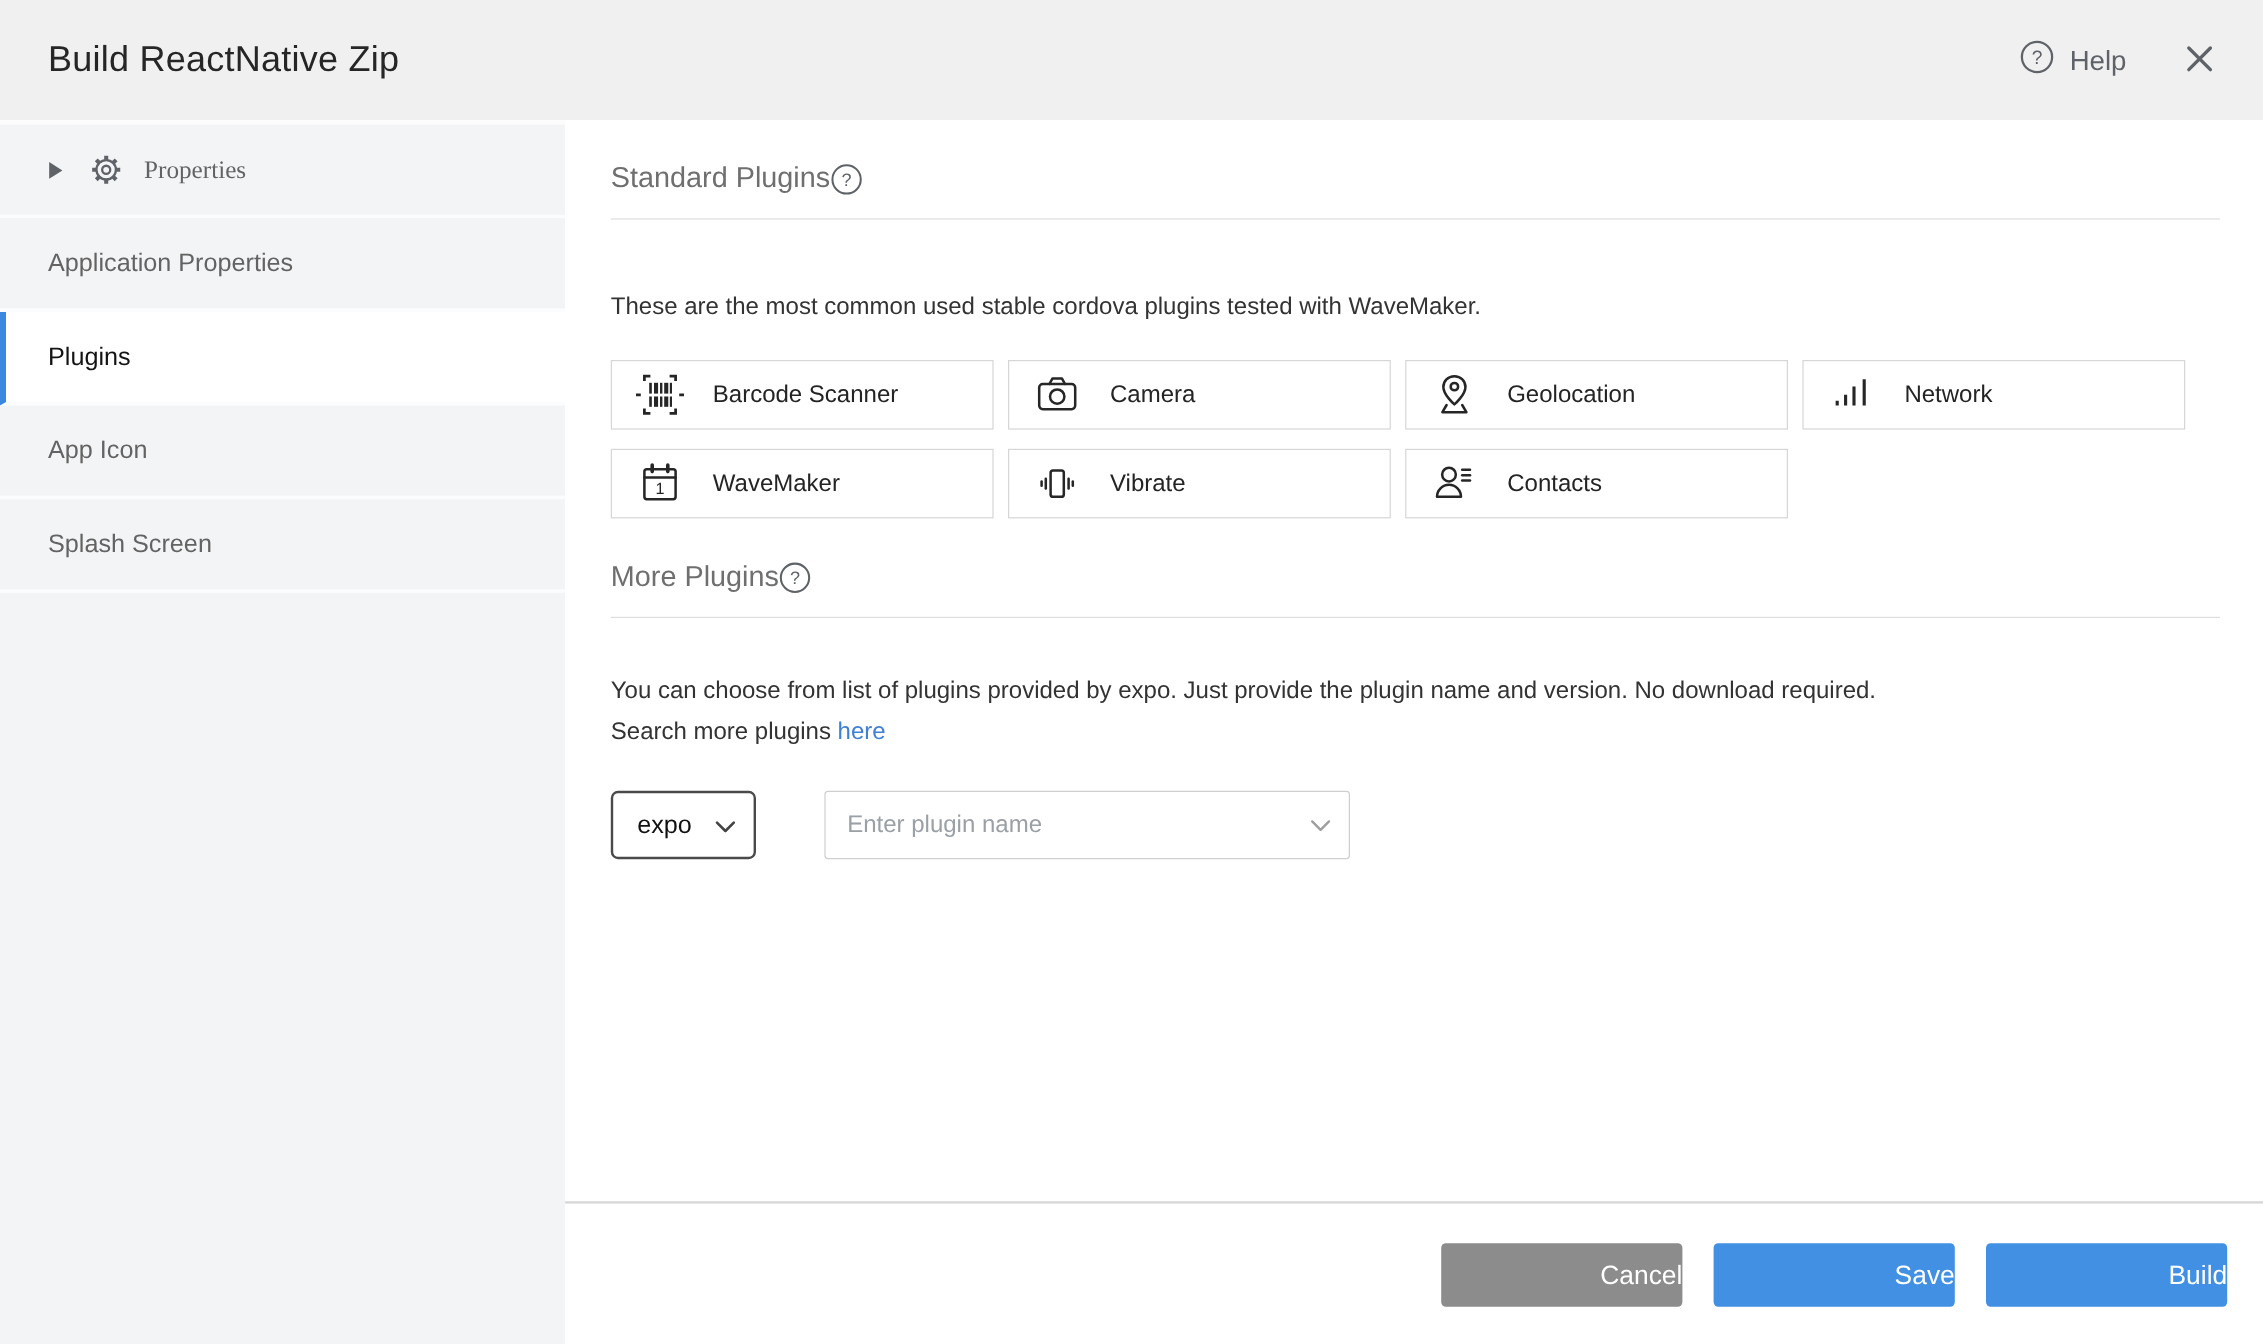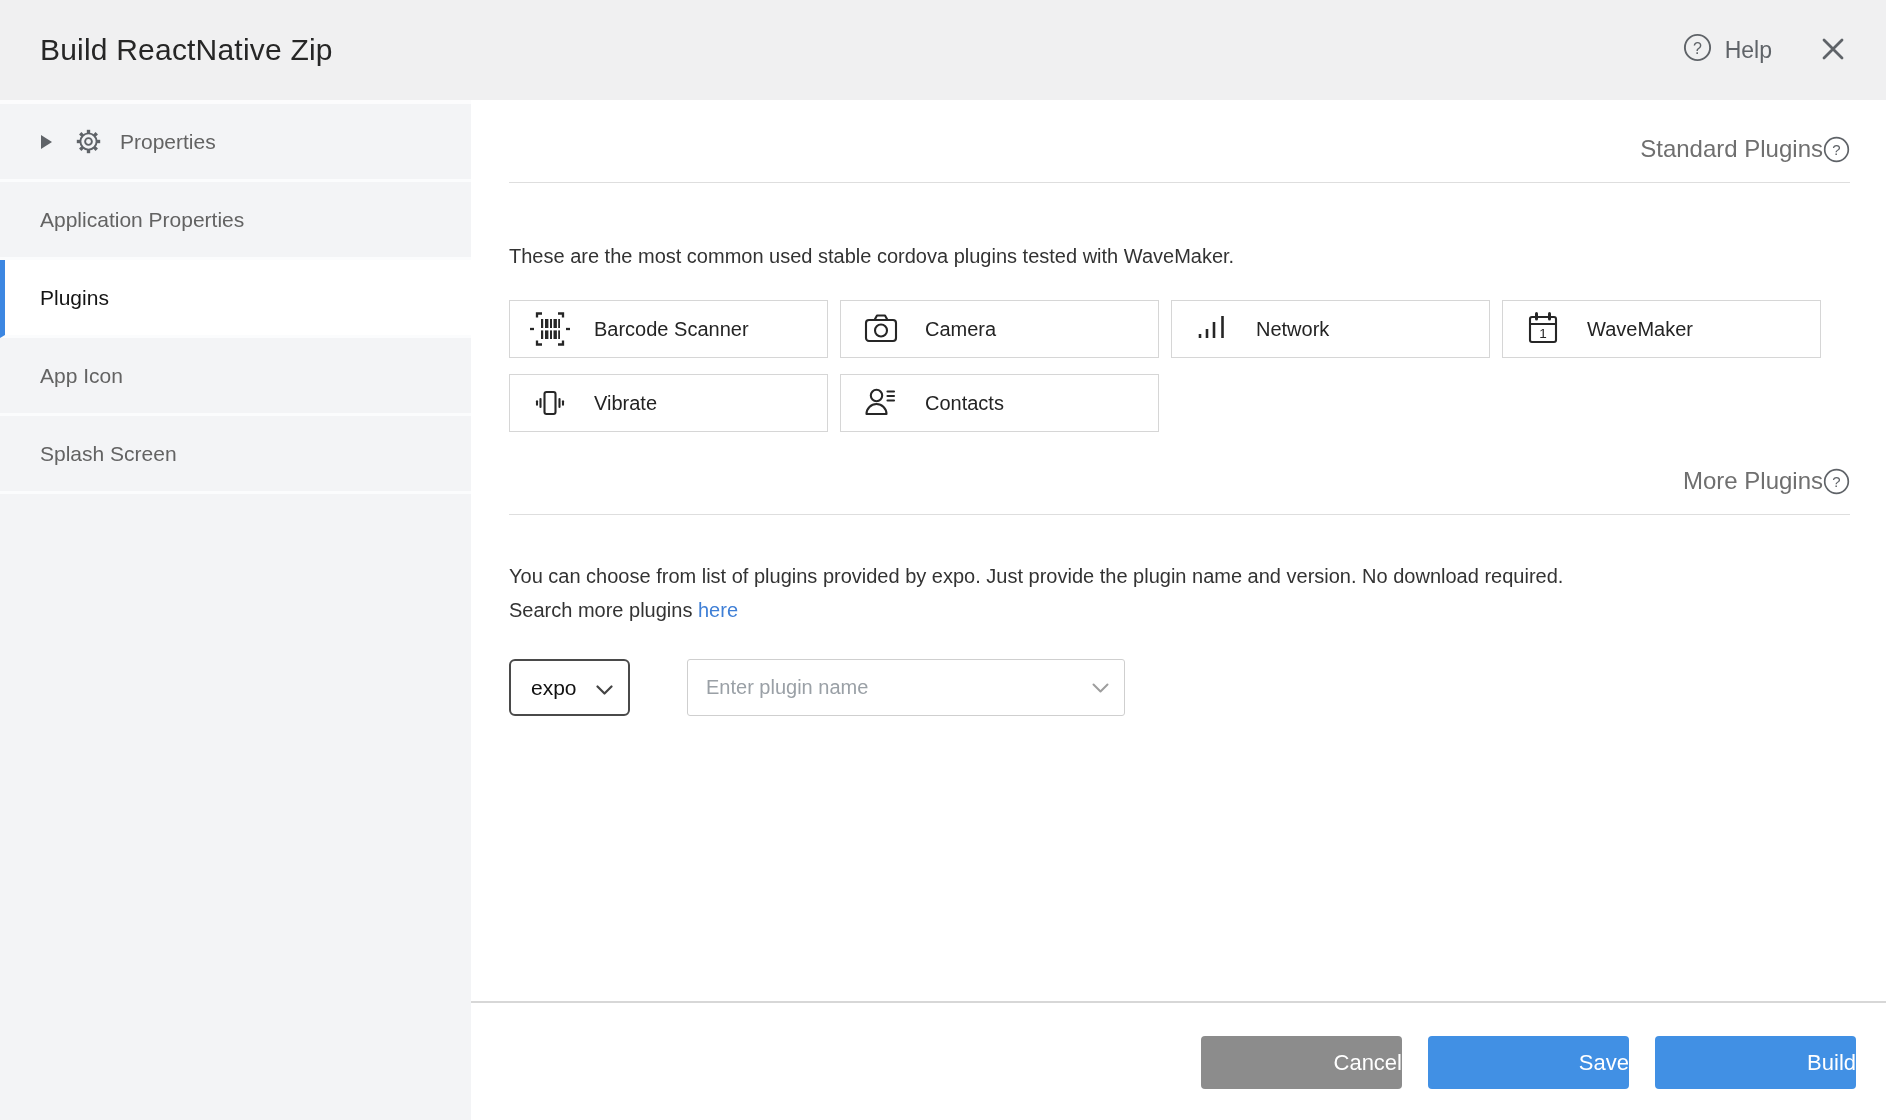--- a/index.html
+++ b/index.html
@@ -33,33 +33,33 @@
   
   .sidebar {
     width:471px; flex:0 0 471px; background:#f3f4f6;
     border-top:4px solid #fcfcfd;
   }
   .side-item {
     height:78px; display:flex; align-items:center;
     padding-left:40px; font-size:21px; color:#636363;
     border-bottom:3px solid #fbfcfd; cursor:pointer; background:#f3f4f6;
   }
-  .side-item.properties { gap:0; }
+  .side-item.properties { gap:0;font-family:Liberation Serif, serif; }
   .side-item.properties .caret { margin-right:22px; display:flex; }
   .side-item.properties .gear { margin-right:18px; display:flex; }
   .side-item.selected {
     background:#fff; color:#141414;
     border-left:5px solid var(--accent,#3c87e2); padding-left:35px;
   }
 
   
   main { flex:1; background:#fff; position:relative; padding:0 36px 0 38px; }
 
   .sec-head {
-    margin-top:35px; display:flex; align-items:center; justify-content:flex-end;
+    margin-top:35px; display:flex; align-items:center; justify-content:flex-start;
   }
   .sec-title { font-size:24px; font-weight:400; color:#6f6f6f; }
   .qcircle { display:flex; cursor:pointer; }
   .rule { border-top:1px solid #dedede; margin-top:19px; }
 
   .sec-desc { margin-top:62px; font-size:20px; color:#333; }
 
   .cards { margin-top:32px; display:flex; flex-wrap:wrap; gap:16px 12px; width:1320px; }
   .card {
     width:319px; height:58px; border:1px solid #d6d6d6; background:#fff;
@@ -215,20 +215,32 @@
                     <rect x="5" y="11" width="30" height="21" rx="3"></rect>
                     <circle cx="20" cy="21.5" r="6"></circle>
                   </g>
                 </svg>
               </span>
               <span class="plug-label">Camera</span>
             </div>
             <div class="card">
               <span class="plug-icon">
                 <svg width="40" height="40" viewBox="0 0 40 40">
+                  <g fill="none" stroke="#262626" stroke-width="2.1" stroke-linecap="round" stroke-linejoin="round">
+                    <path d="M20 4.5 c-5.4 0 -9.2 4 -9.2 9 0 6.6 9.2 14.5 9.2 14.5 s9.2 -7.9 9.2 -14.5 c0 -5 -3.8 -9 -9.2 -9 z"></path>
+                    <circle cx="20" cy="13.2" r="3.1"></circle>
+                    <path d="M13.5 28.5 L10 34.5 H30 L26.5 28.5"></path>
+                  </g>
+                </svg>
+              </span>
+              <span class="plug-label">Geolocation</span>
+            </div>
+            <div class="card">
+              <span class="plug-icon">
+                <svg width="40" height="40" viewBox="0 0 40 40">
                   <g fill="none" stroke="#262626" stroke-width="2.6">
                     <path d="M8 25 V29"></path>
                     <path d="M15 20 V29"></path>
                     <path d="M22 13 V29"></path>
                     <path d="M30.5 7 V29"></path>
                   </g>
                 </svg>
               </span>
               <span class="plug-label">Network</span>
             </div>

